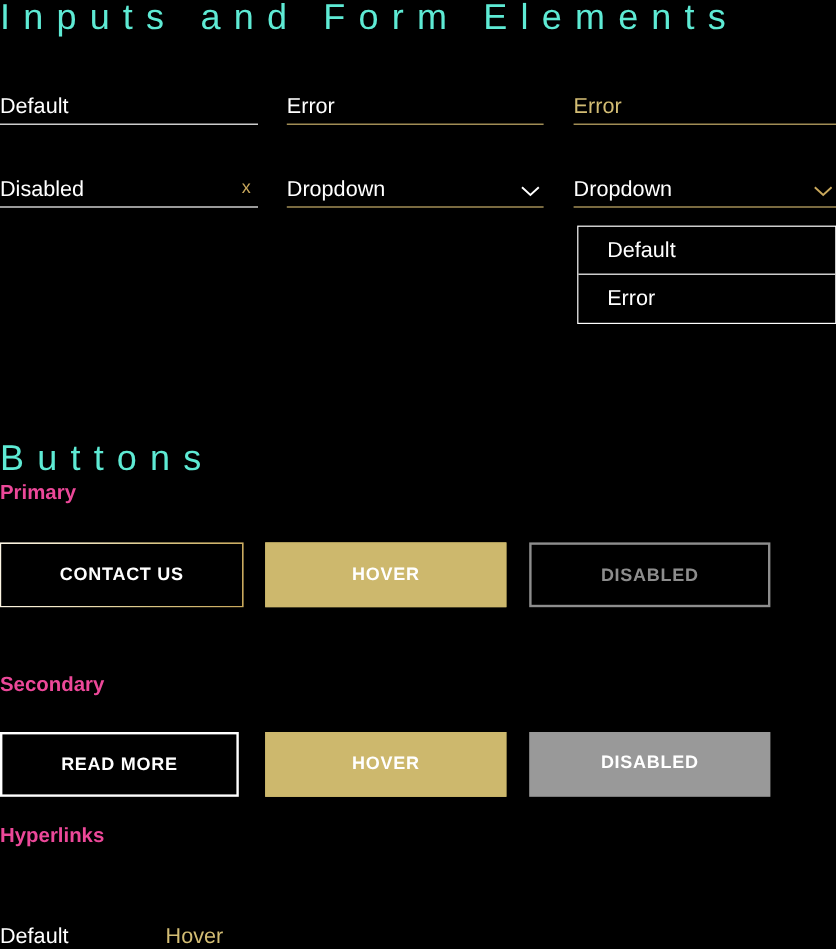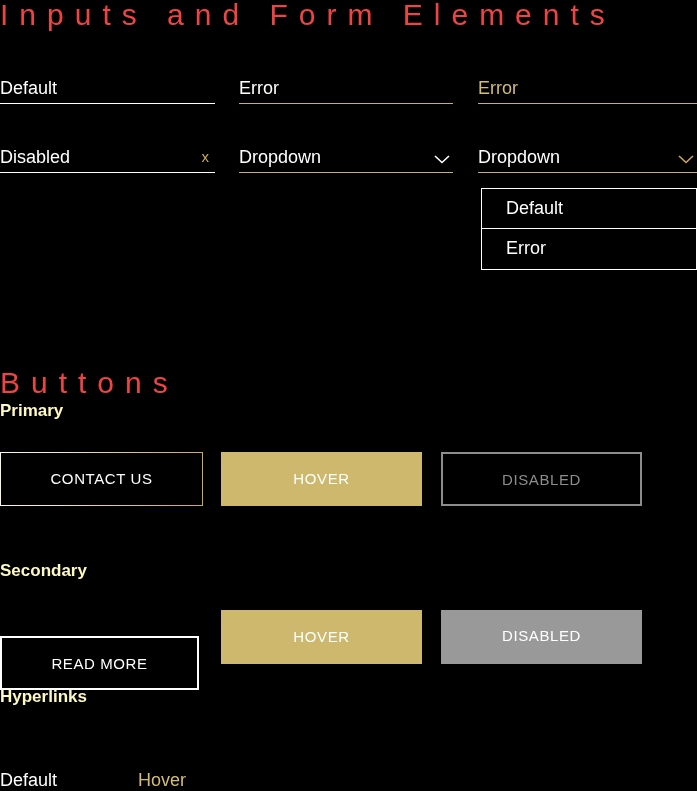--- a/index.html
+++ b/index.html
@@ -15,32 +15,32 @@
     color: #ffffff;
     position: relative;
   }
 
   
   .h1 {
     font-size: 30px;
     line-height: 30px;
     font-weight: 400;
     letter-spacing: 11px;
-    color: #ef4444;
+    color: #5eead4;
     white-space: nowrap;
   }
   #title-inputs { position: absolute; left: 0px; top: 0px; }
   #title-buttons { position: absolute; left: 0px; top: 328px; margin-top: 40px; }
 
   .h3 {
     position: absolute;
     font-size: 17px;
     line-height: 17px;
     font-weight: 700;
-    color: #fef9c3;
+    color: #ec4899;
     letter-spacing: 0px;
   }
   #label-primary   { left: 0px; top: 402px; }
   #label-secondary { left: 0px; top: 562px; }
   #label-hyperlinks{ left: 0px; top: 688px; }
 
   
   .field {
     position: absolute;
     box-sizing: border-box;
@@ -125,21 +125,21 @@
   }
 
   
   .btn {
     position: absolute;
     box-sizing: border-box;
     height: 54px;
     line-height: 52px;
     text-align: center;
     font-size: 15px;
-    font-weight: 400;
+    font-weight: 700;
     letter-spacing: 0.6px;
     white-space: nowrap;
     background: #000000;
     color: #ffffff;
   }
 
   
   .btn-grad {
     border: 1px solid transparent;
     background:
@@ -159,21 +159,21 @@
   }
   .btn-disabled-solid {
     border: none;
     background: #999999;
     color: #ffffff;
   }
 
   #btn-contact   { left: 0px;   top: 452px; width: 203px; }
   #btn-hover-1   { left: 221px; top: 452px; width: 201px; }
   #btn-disabled-1{ left: 441px; top: 452px; width: 201px; }
-  #btn-readmore  { left: 0px;   top: 636px; width: 199px; }
+  #btn-readmore  { left: 0px;   top: 610px; width: 199px; }
   #btn-hover-2   { left: 221px; top: 610px; width: 201px; }
   #btn-disabled-2{ left: 441px; top: 610px; width: 201px; }
 
   
   .link {
     position: absolute;
     font-size: 18px;
     line-height: 22px;
     padding-bottom: 3px;
     white-space: nowrap;

